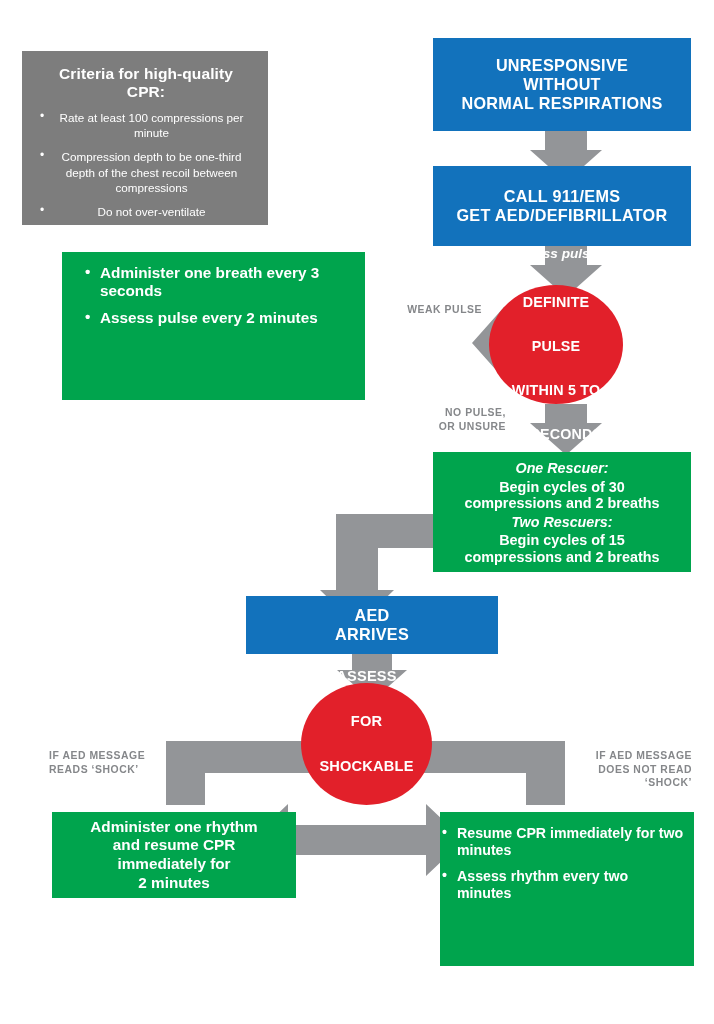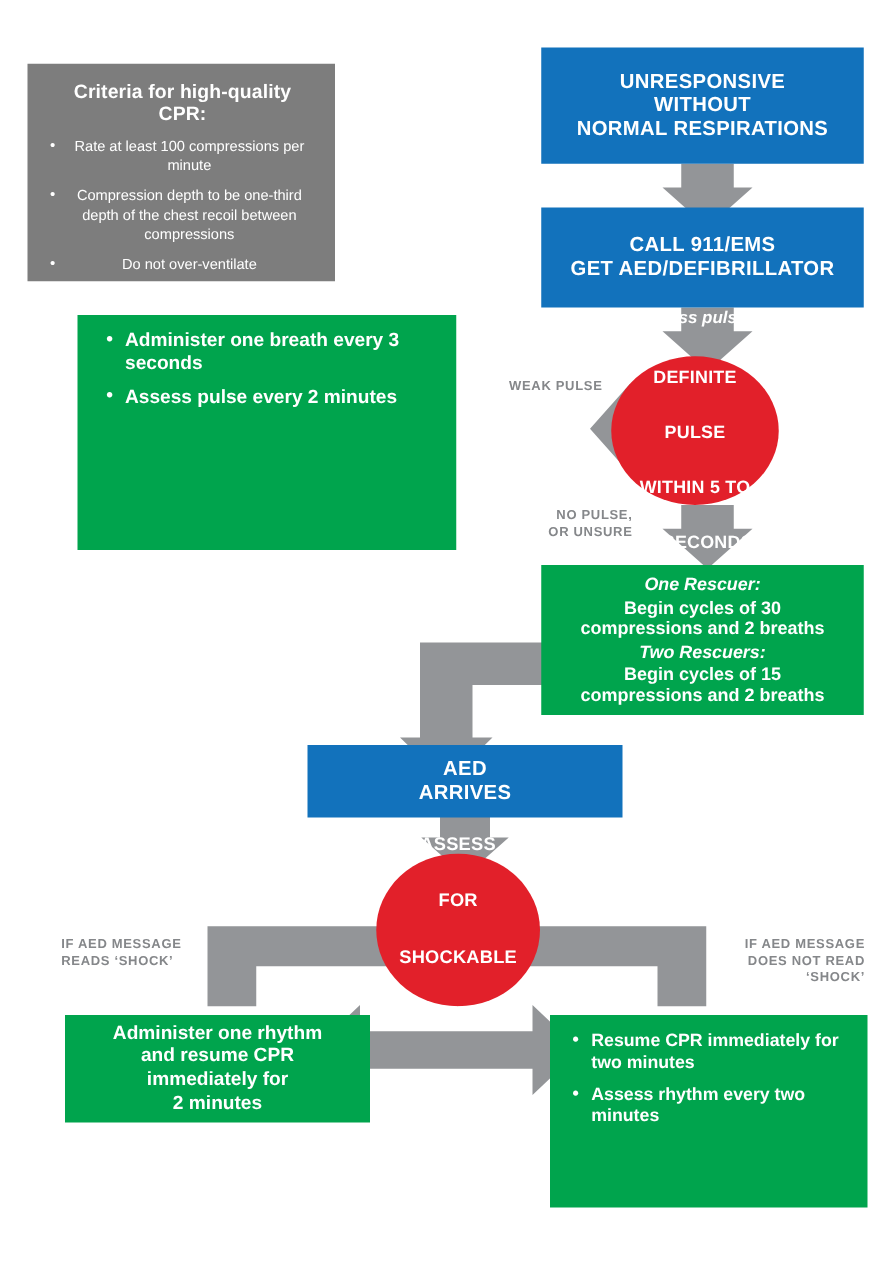--- a/index.html
+++ b/index.html
@@ -61,21 +61,21 @@
     padding-left:15px;
   }
   .bullets li:before{
     content:"\2022"; position:absolute; left:0; top:-1px;
   }
 
   #leftcare{ padding:12px 10px 10px 16px; }
   #leftcare .bullets li{ font-size:15.3px; line-height:1.16; margin-bottom:10px; }
   #leftcare .bullets li:last-child{ margin-bottom:0; }
 
-  #resumebox{ padding:13px 8px 10px 18px; }
+  #resumebox{ padding:13px 8px 10px 2px; }
   #resumebox .bullets li{ font-size:14.2px; line-height:1.17; margin-bottom:10px; }
   #resumebox .bullets li:last-child{ margin-bottom:0; }
 
   
   #rescuers{ padding:6px 6px 6px 6px; }
   #rescuers .rhead{
     font-size:14.3px; font-style:italic; font-weight:bold;
     line-height:1.2; margin:2px 0 1px 0;
   }
   #rescuers .rbody{
@@ -161,21 +161,21 @@
   </div>
 
   <div class="node red circle ctr" id="pulse" style="left:489px; top:285px; width:134px; height:119px;">
     <div class="ptitle">Assess pulse:</div>
     <div class="pbody">DEFINITE</div>
     <div class="pbody">PULSE</div>
     <div class="pbody">WITHIN 5 TO</div>
     <div class="pbody">10 SECONDS</div>
   </div>
 
-  <div class="node green" id="leftcare" style="left:62px; top:252px; width:303px; height:188px;padding-left:23px;">
+  <div class="node green" id="leftcare" style="left:62px; top:252px; width:303px; height:148px;padding-left:23px;">
     <ul class="bullets">
       <li>Administer one breath every 3 seconds</li>
       <li>Assess pulse every 2 minutes</li>
     </ul>
   </div>
 
   <div class="node green ctr" id="rescuers" style="left:433px; top:452px; width:258px; height:120px;">
     <div class="rhead">One Rescuer:</div>
     <div class="rbody">Begin cycles of 30</div>
     <div class="rbody">compressions and 2 breaths</div>

